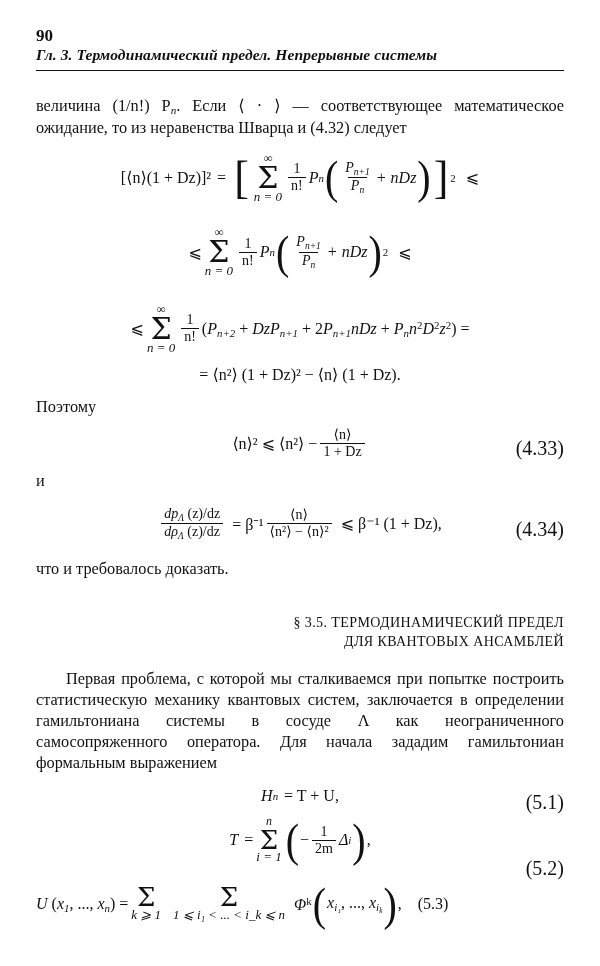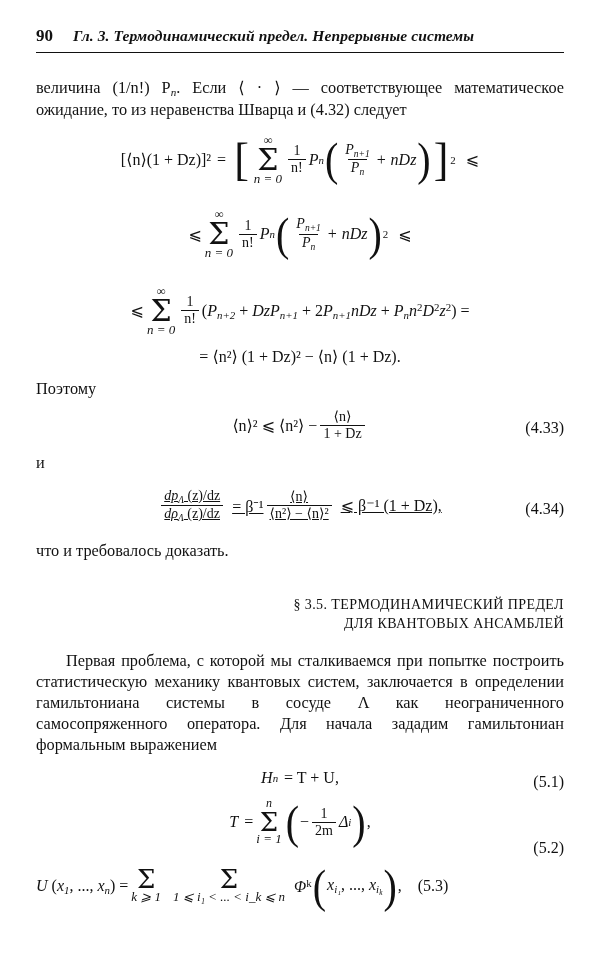--- a/index.html
+++ b/index.html
@@ -21,20 +21,21 @@
     height: 966px;
     padding: 0;
     box-sizing: border-box;
   }
   
   .header {
     display: flex;
     align-items: baseline;
     margin: 26px 36px 0 36px;
     border-bottom: none;
+    flex-direction: column;
   }
   .page-number {
     font-size: 17px;
     font-weight: bold;
     font-family: "Liberation Serif", serif;
     margin-right: 20px;
   }
   .running-title {
     font-size: 15.5px;
     font-style: italic;
@@ -69,21 +70,21 @@
     display: flex;
     align-items: center;
     justify-content: center;
     margin: 10px 0;
     white-space: nowrap;
   }
   .math-line.left { justify-content: flex-start; }
   .eqno {
     position: absolute;
     right: 0;
-    font-size: 16px;
+    font-size: 20px;
   }
   .eqrow {
     position: relative;
     display: block;
   }
   i, .it { font-style: italic; }
   .bigop {
     display: inline-flex;
     flex-direction: column;
     align-items: center;
@@ -246,21 +247,21 @@
         <span class="frac">
           <span class="num">⟨n⟩</span>
           <span class="den">1 + Dz</span>
         </span>
       </div>
       <span class="eqno" style="top:10px;">(4.33)</span>
     </div>
 
     <p class="para" style="margin-top:6px;">и</p>
 
-    <div class="math-block eqrow" style="margin-top:14px;text-decoration:underline;">
+    <div class="math-block eqrow" style="margin-top:14px;">
       <div class="math-line">
         <span class="frac">
           <span class="num"><i>dp</i><sub>Λ</sub><span> (z)/dz</span></span>
           <span class="den"><i>dρ</i><sub>Λ</sub><span> (z)/dz</span></span>
         </span>
         <span class="sp6"></span>
         <span>= β⁻¹</span>
         <span class="frac">
           <span class="num">⟨n⟩</span>
           <span class="den">⟨n²⟩ − ⟨n⟩²</span>

